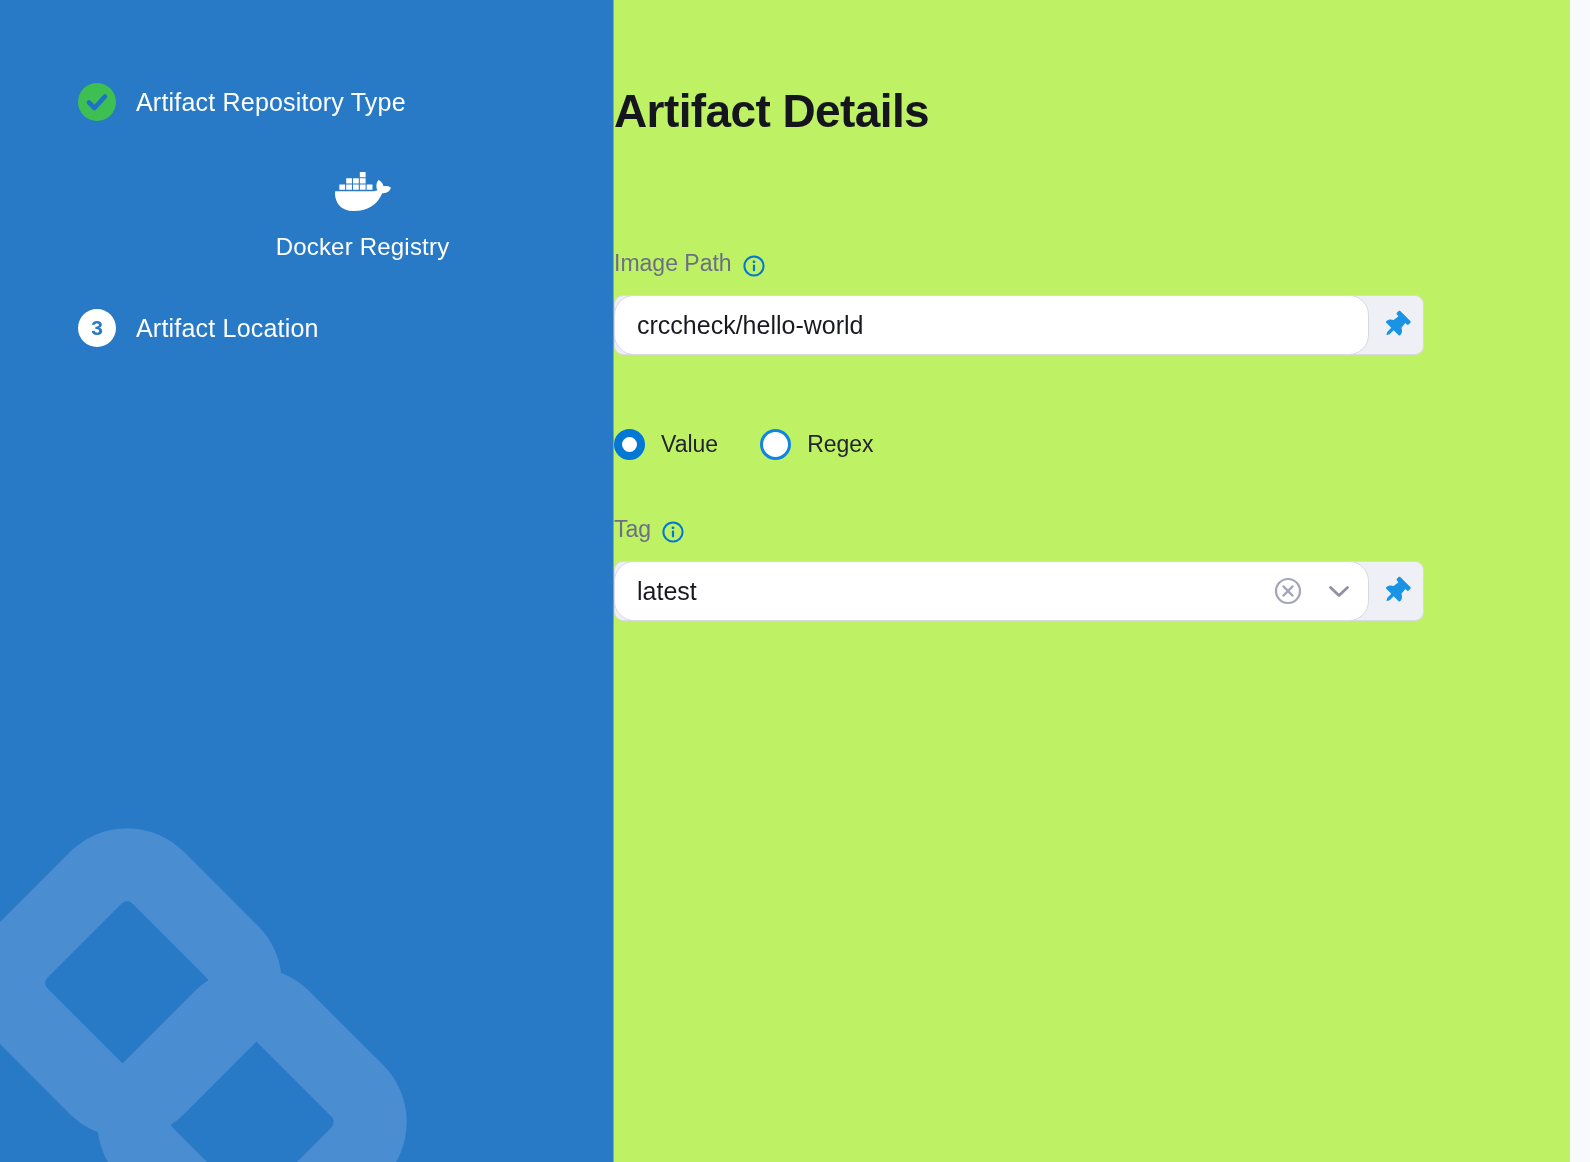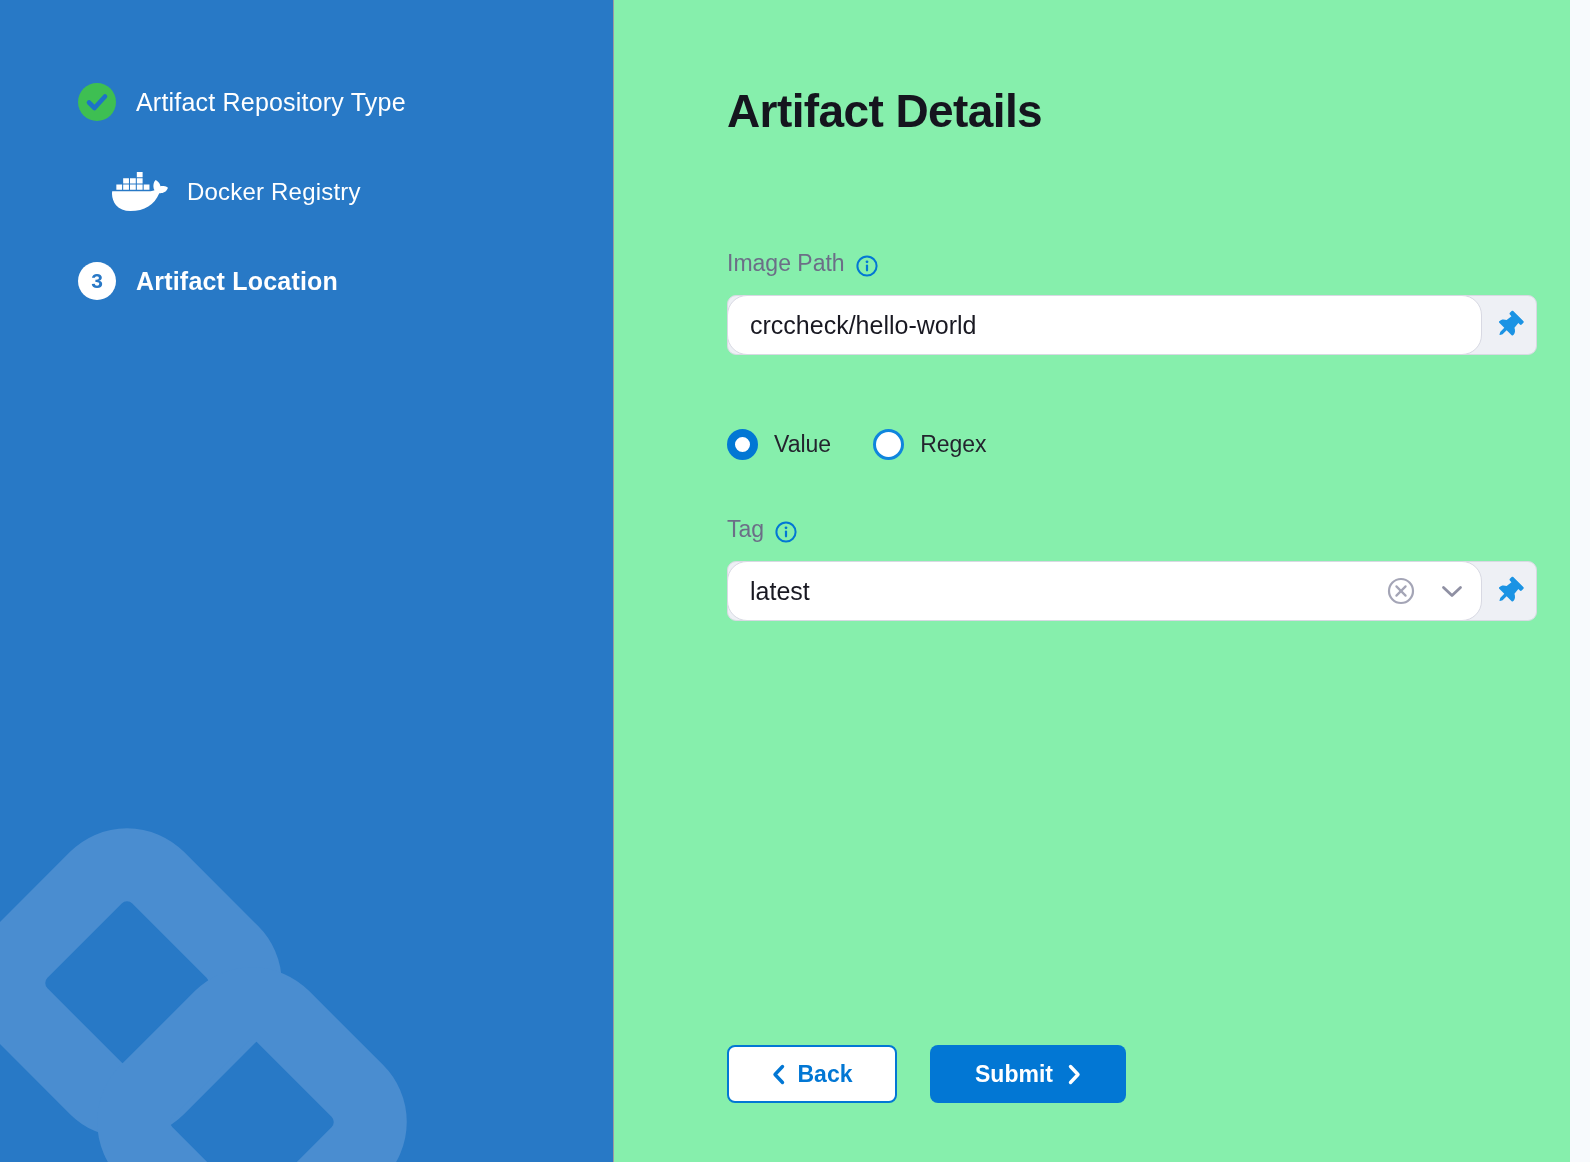--- a/index.html
+++ b/index.html
@@ -29,46 +29,45 @@
     position: relative;
     list-style: none;
     padding: 83px 0 0 78px;
   }
   .step-row {
     display: flex;
     align-items: center;
     gap: 20px;
     margin-bottom: 48px;
   }
-  .step-row.substep { margin: 0 0 48px 34px; gap: 19px; }
+  .step-row.substep { margin: 0 0 48px 34px; gap: 19px; flex-direction: column; }
   .step-label {
     color: #ffffff;
     font-size: 25px;
     font-weight: 500;
     letter-spacing: 0.2px;
   }
-  .step-label.current { font-weight: 700; text-align: right; }
+  .step-label.current { font-weight: 400; text-align: right; }
   .step-badge {
     width: 38px; height: 38px;
     border-radius: 50%;
     flex: none;
     display: flex; align-items: center; justify-content: center;
   }
   .step-badge.number {
     background: #ffffff;
     color: #2878c6;
     font-size: 21px;
     font-weight: 700;
   }
 
   
   .panel {
     flex: 1;
-    background: #86efac;
-    padding-left: 113px;
+    background: #bef264;
   }
   .page-title {
     margin-top: 84px;
     font-size: 46px;
     font-weight: 700;
     color: #15151e;
     letter-spacing: -0.6px;
   }
   .field-label {
     display: flex;
@@ -280,32 +279,14 @@
       </div>
       <button class="pin-btn">
         <span class="pin-rotate">
           <svg width="20" height="27" viewBox="0 0 384 512">
             <path fill="#1b93e4" d="M298.028 214.267L285.793 96H328c13.255 0 24-10.745 24-24V24c0-13.255-10.745-24-24-24H56C42.745 0 32 10.745 32 24v48c0 13.255 10.745 24 24 24h42.207L85.972 214.267C37.465 236.82 0 277.261 0 328c0 13.255 10.745 24 24 24h136v104.007c0 1.242.289 2.467.845 3.578l24 48c2.941 5.882 11.364 5.893 14.311 0l24-48a8.008 8.008 0 0 0 .845-3.578V352h136c13.255 0 24-10.745 24-24-.001-51.183-37.983-91.42-85.973-113.733z"></path>
           </svg>
         </span>
       </button>
     </div>
 
-    <div class="footer">
-      <button class="btn btn-back">
-        <span style="display:flex;">
-          <svg width="13" height="21" viewBox="0 0 13 21">
-            <polyline points="10.5,2.5 3,10.5 10.5,18.5" fill="none" stroke="currentColor" stroke-width="3.4" stroke-linecap="round" stroke-linejoin="round"></polyline>
-          </svg>
-        </span>
-        <span>Back</span>
-      </button>
-      <button class="btn btn-submit">
-        <span>Submit</span>
-        <span style="display:flex;">
-          <svg width="13" height="21" viewBox="0 0 13 21">
-            <polyline points="2.5,2.5 10,10.5 2.5,18.5" fill="none" stroke="currentColor" stroke-width="3.4" stroke-linecap="round" stroke-linejoin="round"></polyline>
-          </svg>
-        </span>
-      </button>
-    </div>
   </main>
 </div>
 
 </body></html>

